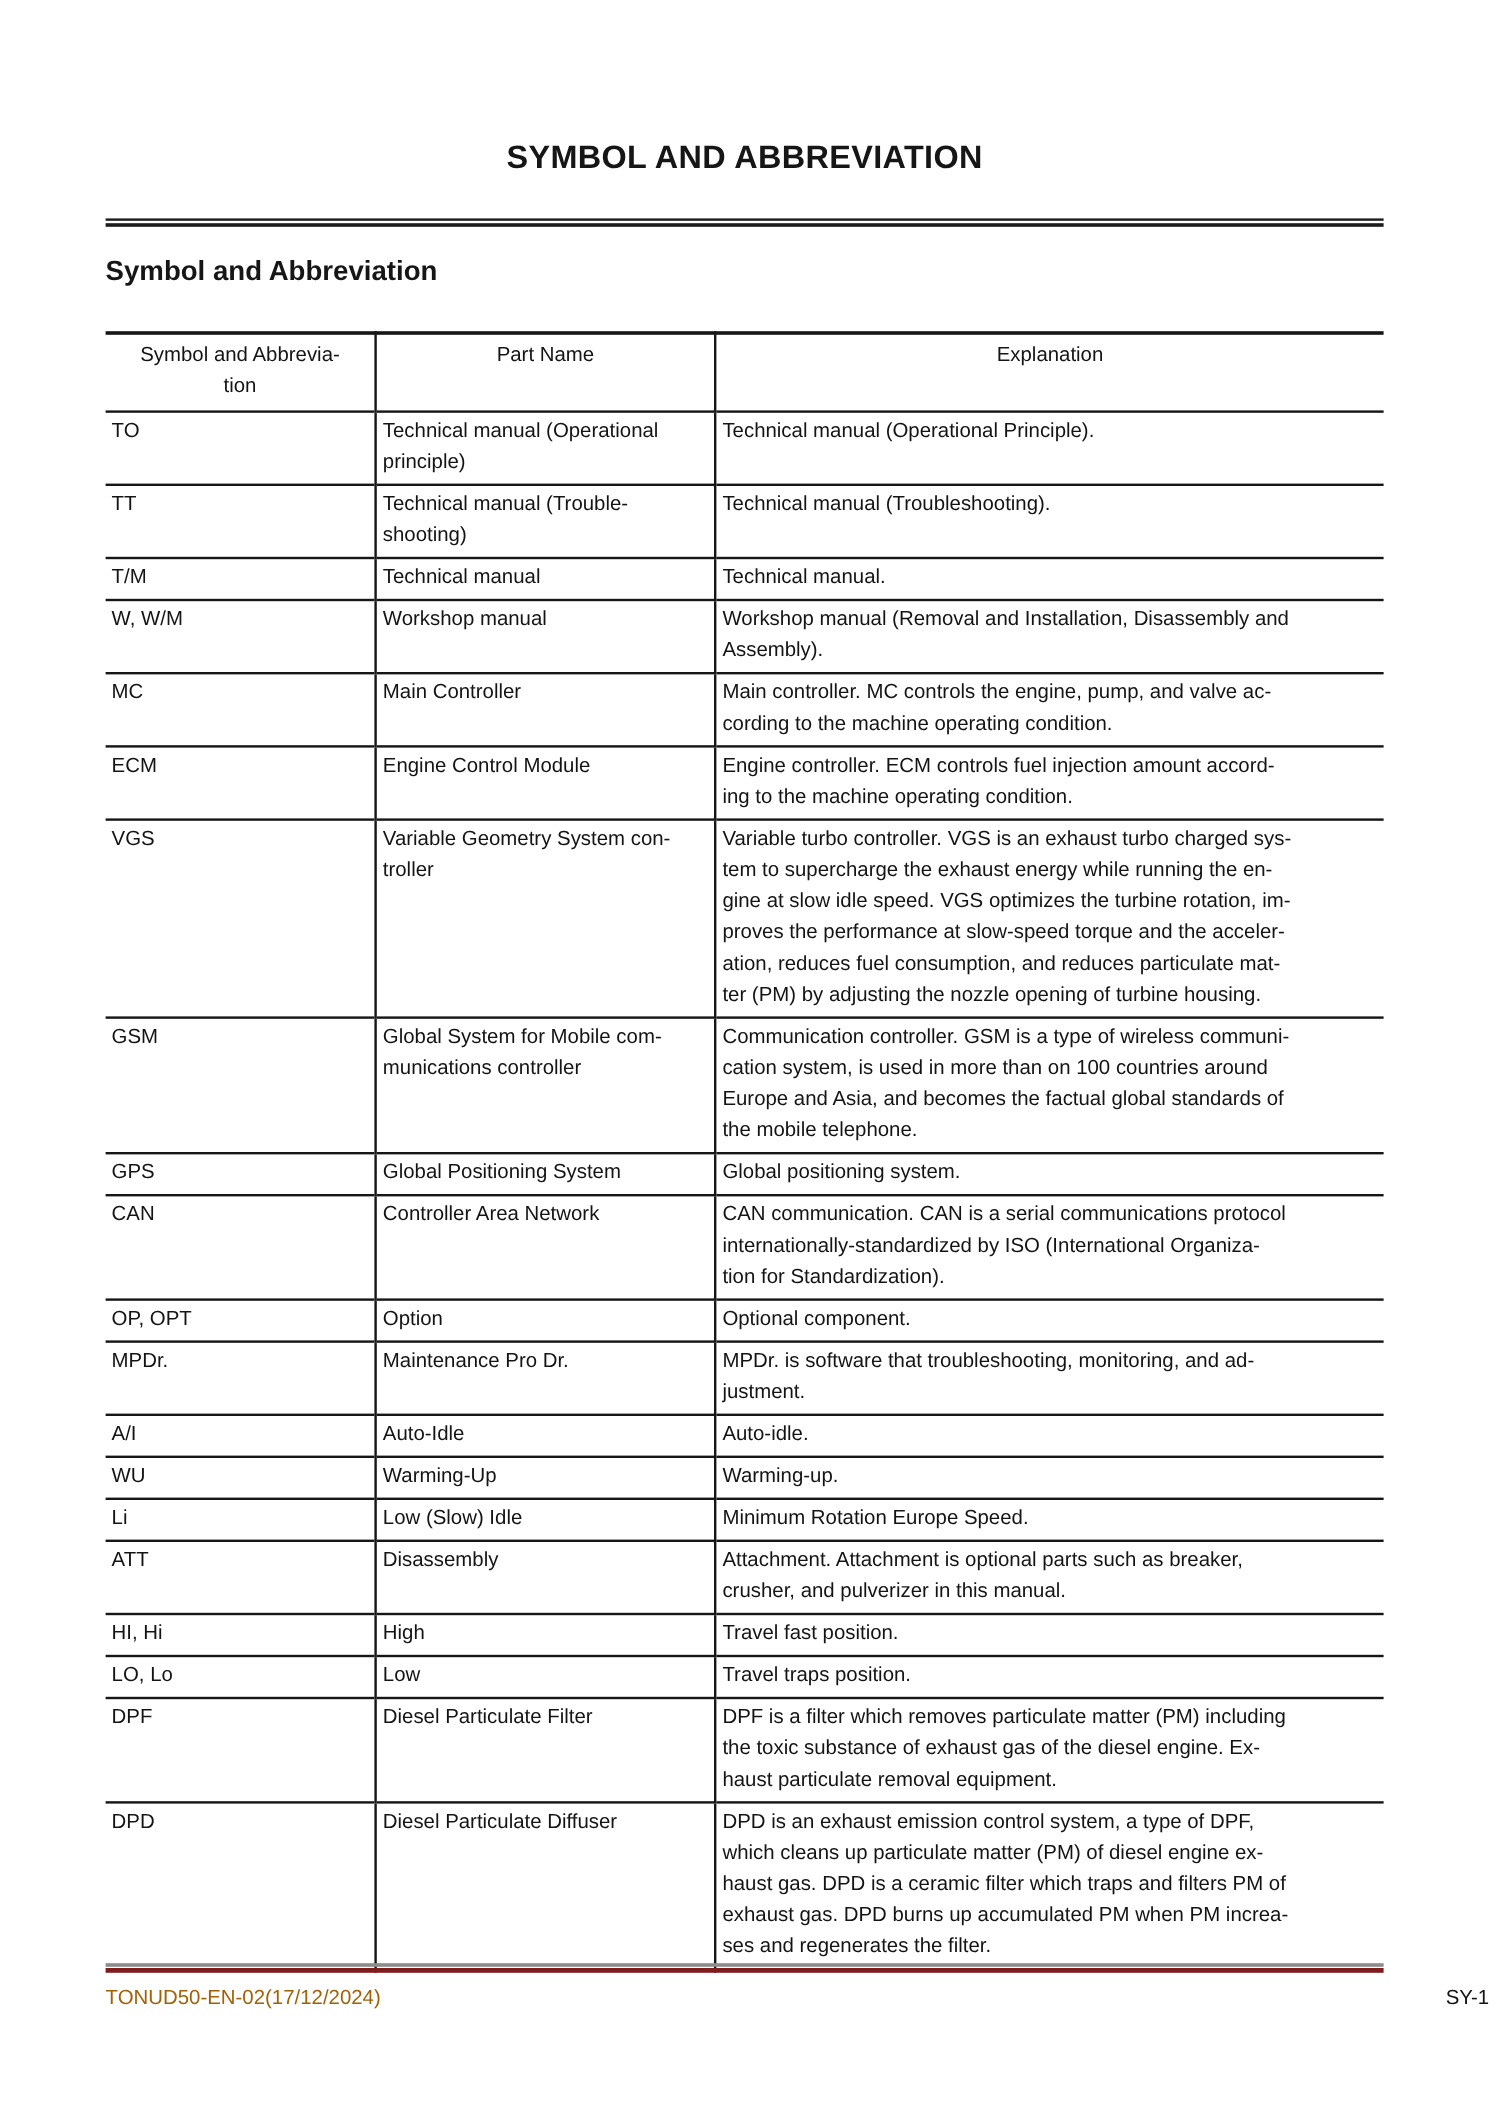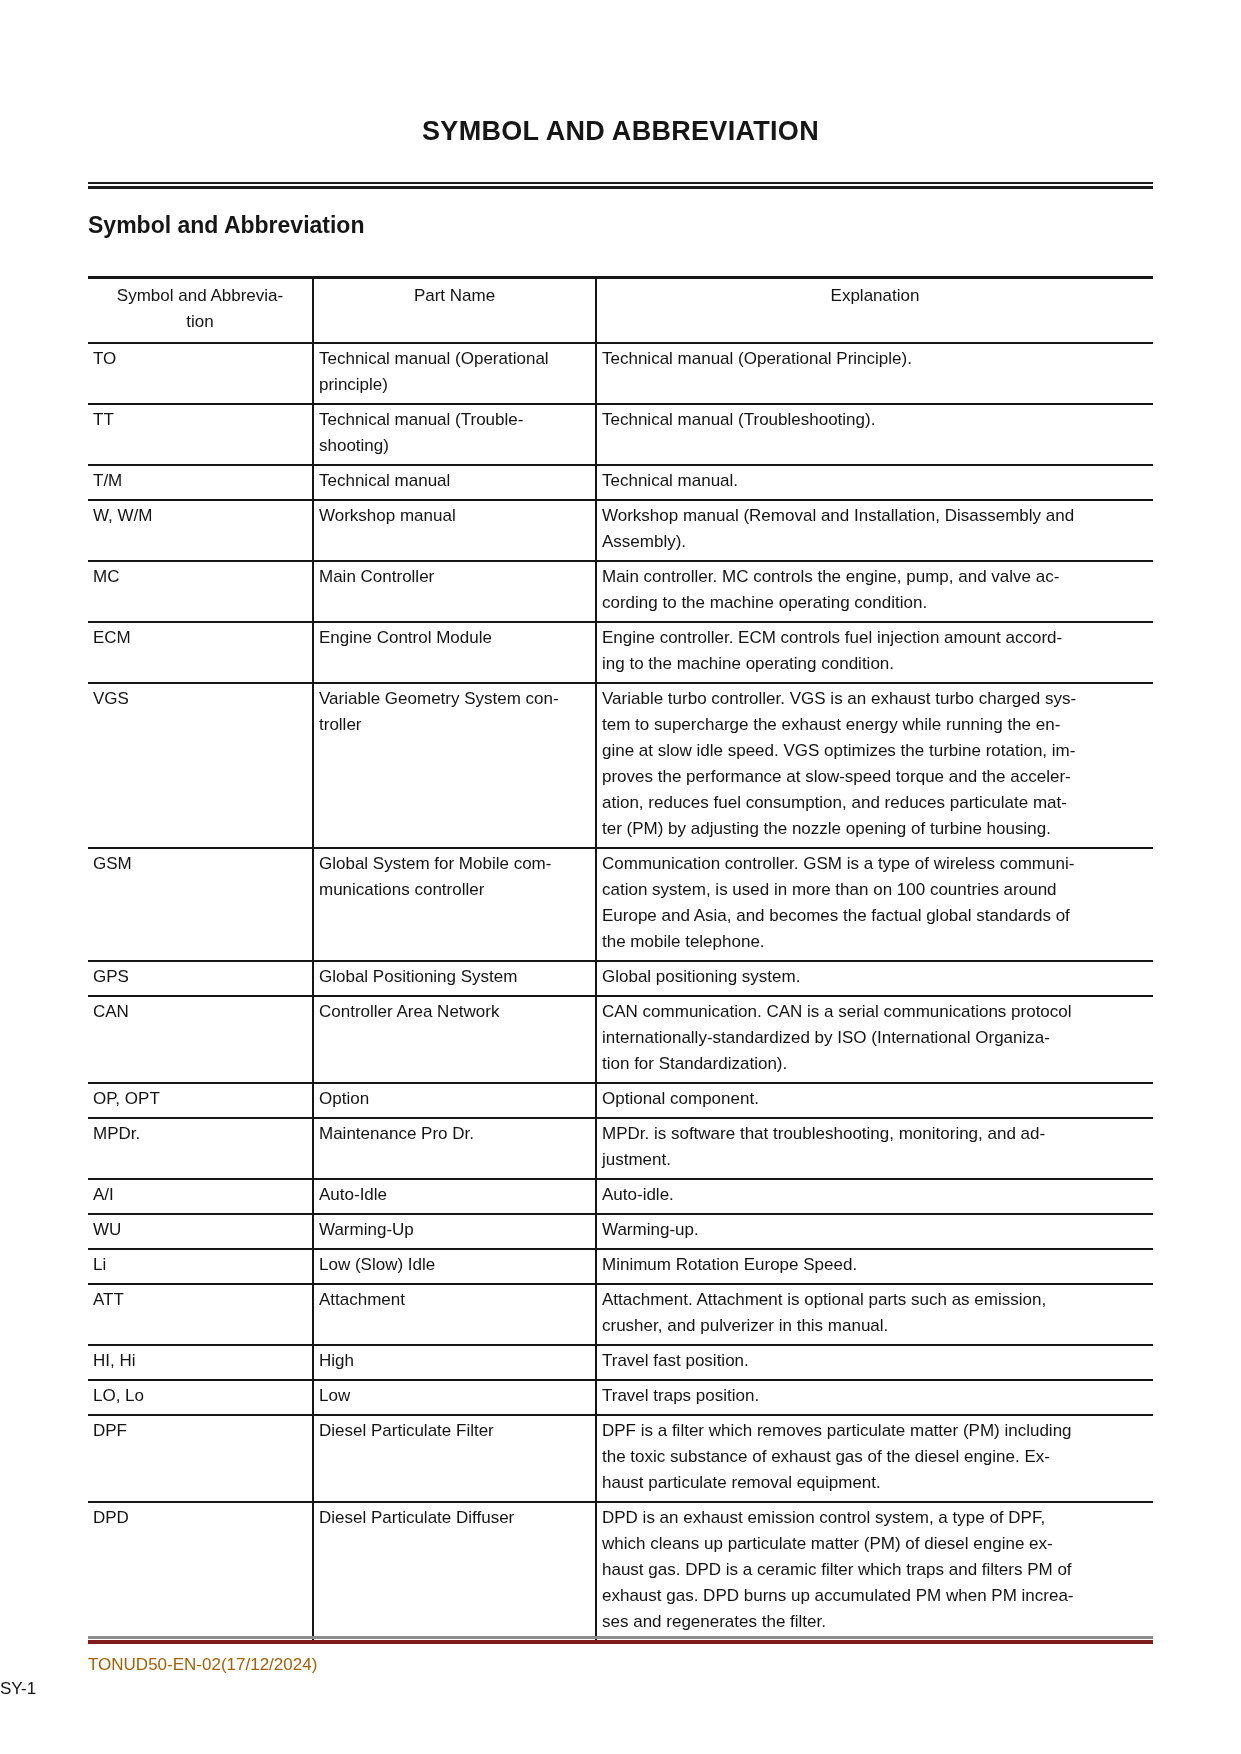--- a/index.html
+++ b/index.html
@@ -62,22 +62,22 @@
   .footer-rule {
     position: absolute; top: 1636px; left: 88px; width: 1065px;
     height: 3px; background: #8c8c8c;
   }
   .footer-code {
     position: absolute; top: 1655px; left: 88px;
     font-size: 17px; color: #a16207;
   }
   .footer-page {
     position: absolute; top: 1655px; left: 0; width: 100%;
-    text-align: left;
-    font-size: 17px; color: #141414; margin-top: 24px;
+    text-align: right;
+    font-size: 17px; color: #141414;
   }
 </style>
 </head>
 <body>
 
 <div class="page">
 
   <div class="doc-title">SYMBOL AND ABBREVIATION</div>
 
   <div class="double-rule"></div>
@@ -187,22 +187,22 @@
         <td>Warming-Up</td>
         <td>Warming-up.</td>
       </tr>
       <tr>
         <td>Li</td>
         <td>Low (Slow) Idle</td>
         <td>Minimum Rotation Europe Speed.</td>
       </tr>
       <tr>
         <td>ATT</td>
-        <td>Attachment</td>
-        <td>Attachment. Attachment is optional parts such as emission,
+        <td>Disassembly</td>
+        <td>Attachment. Attachment is optional parts such as breaker,
 crusher, and pulverizer in this manual.</td>
       </tr>
       <tr>
         <td>HI, Hi</td>
         <td>High</td>
         <td>Travel fast position.</td>
       </tr>
       <tr>
         <td>LO, Lo</td>
         <td>Low</td>

